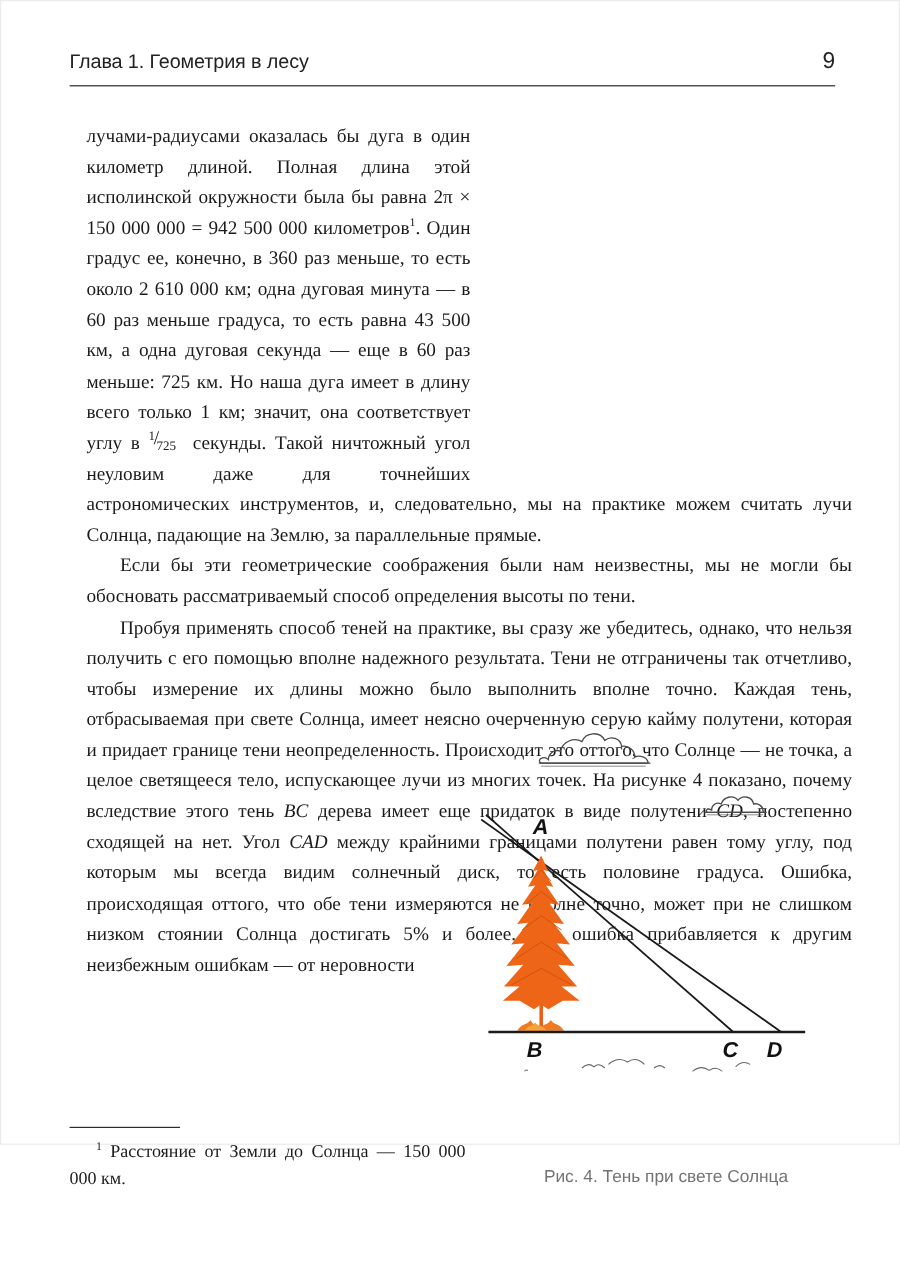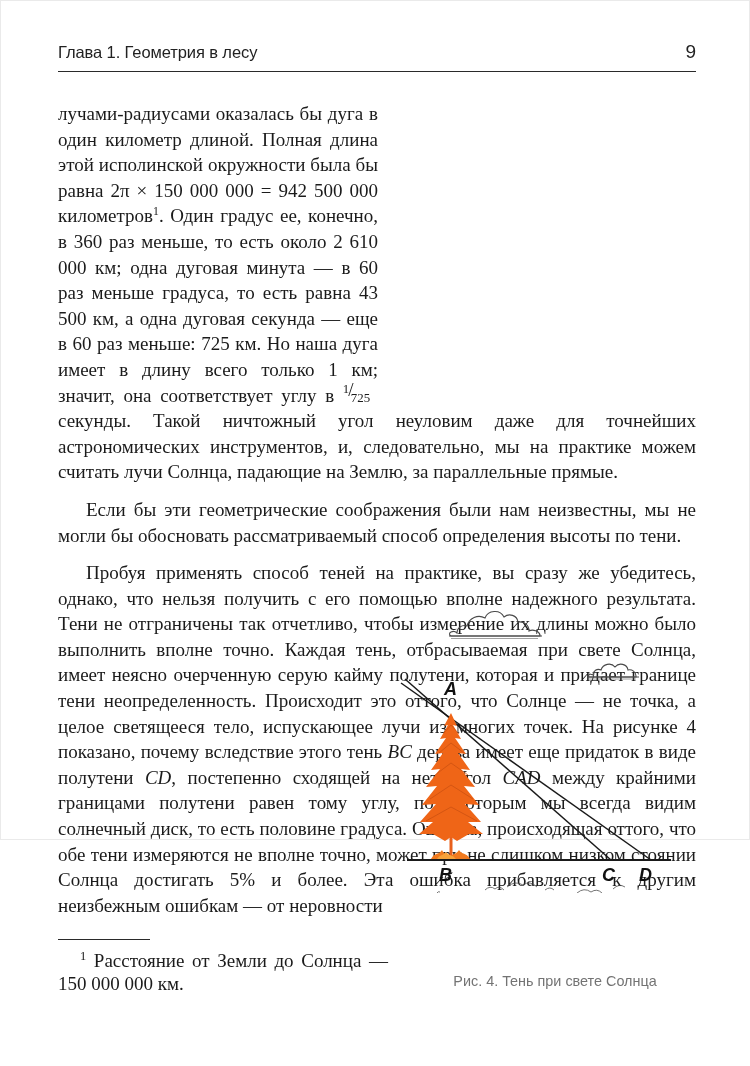--- a/index.html
+++ b/index.html
@@ -10,21 +10,21 @@
   body {
     width: 750px;
     height: 1066px;
     font-family: "Liberation Serif", serif;
     color: #1b1b1b;
     overflow: hidden;
   }
   #page {
     position: relative;
     width: 750px;
-    height: 840px;
+    height: 954px;
     background: #ffffff;
     box-sizing: border-box;
     border: 1px solid #eaeaea;
   }
 
   
   #header {
     position: absolute;
     left: 57px;
     top: 42px;
@@ -53,34 +53,34 @@
     left: 0;
     top: 28px;
     width: 638px;
     height: 1px;
     background: #2a2a2a;
   }
 
   
   #body-col {
     position: absolute;
-    left: 57px;
+    left: 71px;
     top: 100px;
     width: 638px;
-    font-size: 19px;
+    font-size: 16px;
     line-height: 25.6px;
     text-align: justify;
     text-justify: inter-word;
     hyphens: manual;
   }
   #body-col p {
     margin: 0;
   }
   #body-col p + p {
-    margin-top: 12px;
+    margin-top: 0px;
   }
   .indent {
     text-indent: 28px;
   }
   i, .it {
   }
   sup {
     font-size: 0.62em;
     vertical-align: super;
     line-height: 0;
@@ -127,21 +127,21 @@
     top: 938px;
     width: 330px;
   }
   .fn-rule {
     width: 92px;
     height: 1px;
     background: #2a2a2a;
     margin-bottom: 9px;
   }
   .fn-text {
-    font-size: 19px;
+    font-size: 15px;
     line-height: 23px;
     text-align: justify;
     text-indent: 22px;
   }
   .fn-text sup {
     font-size: 0.66em;
   }
 
   
   #figure {

